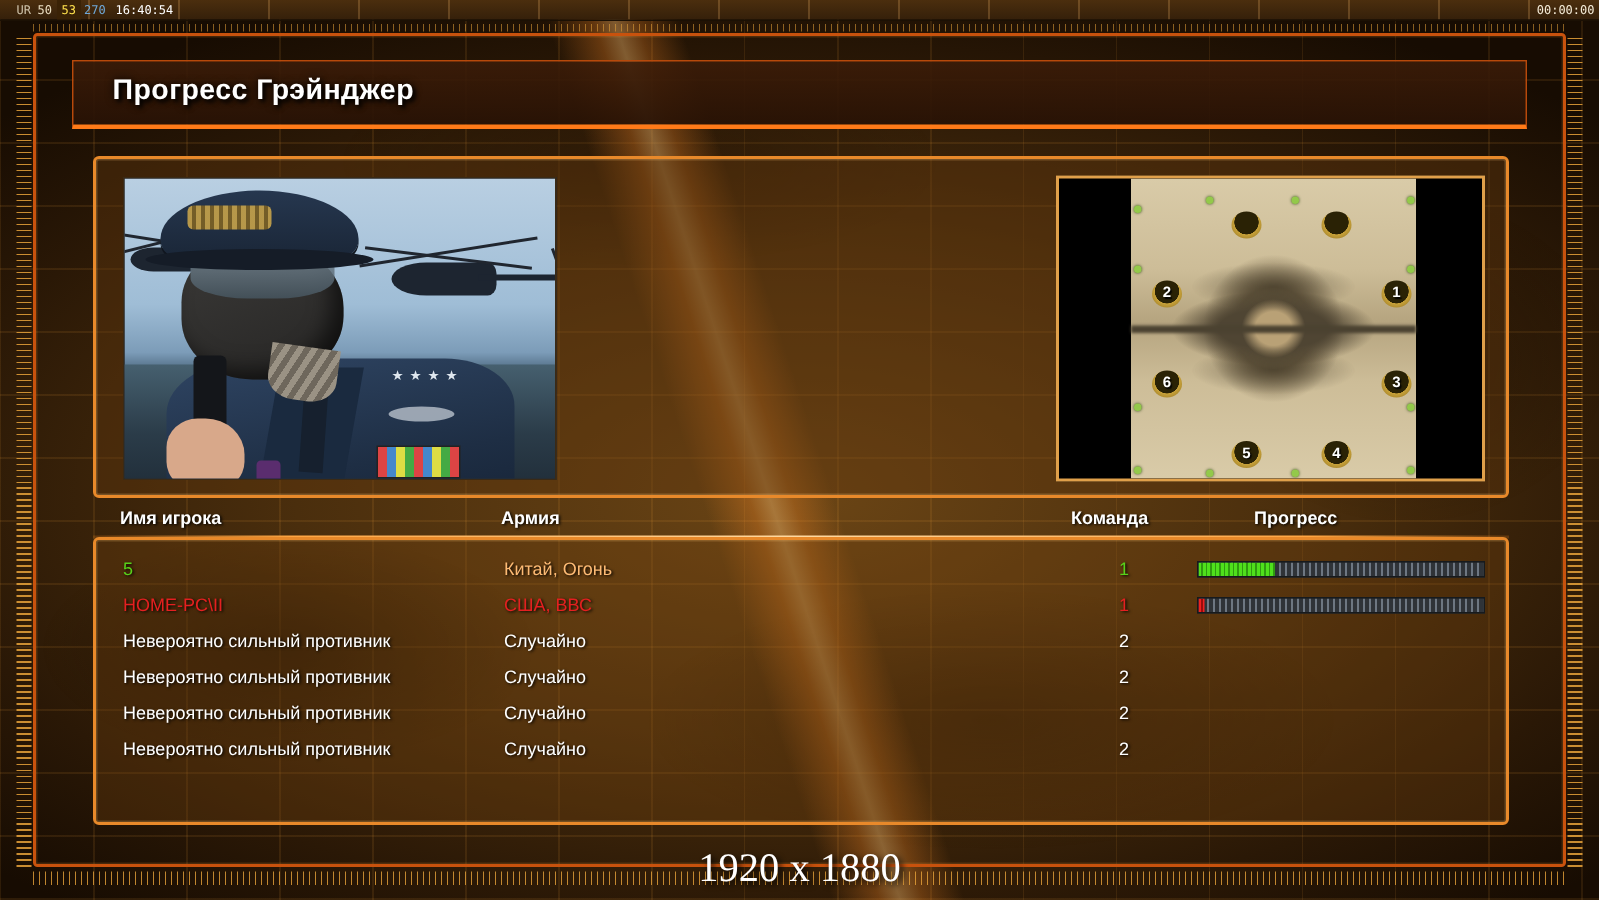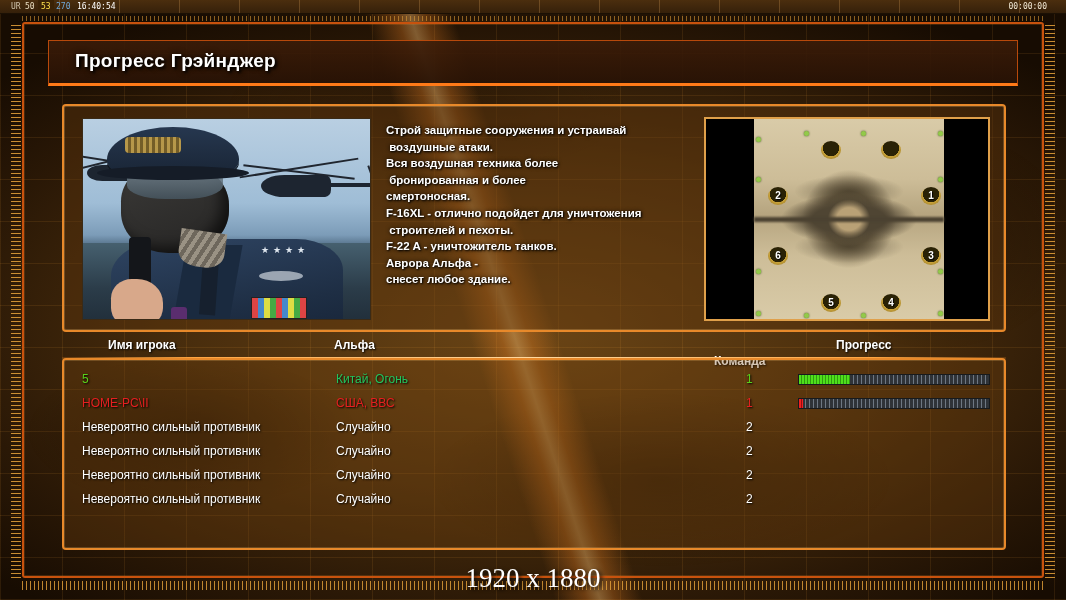--- a/index.html
+++ b/index.html
@@ -40,21 +40,21 @@
     overflow:hidden;
   }
   #topbar .cells { position:absolute; inset:0;
     background:repeating-linear-gradient(90deg, transparent 0 59px, rgba(255,190,110,.22) 59px 60px); }
   #topbar .seg { position:absolute; top:0; padding:0 3px; white-space:nowrap; }
   .tb-a{left:8px;color:#cfc3ab}
   .tb-b{left:22px;color:#e8dcc0}
   .tb-c{left:38px;color:#ffe14d;background:#3a2206}
   .tb-d{left:53px;color:#6fa8d8}
   .tb-e{left:74px;color:#ffffff}
-  .tb-r{right:16px;color:#f3ead6}
+  .tb-r{right:0;color:#f3ead6}
 
   
   #frame {
     position:absolute; left:22px; top:22px; width:1022px; height:556px;
     border:2px solid #c8520d;
     border-radius:3px;
     box-shadow:0 0 0 1px rgba(255,150,50,.18) inset;
     pointer-events:none;
   }
   #frame::before, #frame::after{
@@ -178,23 +178,23 @@
   }
   #headers {
     position:absolute; left:62px; top:338px; width:944px; height:20px;
     color:#ffffff; font-size:12px; font-weight:bold;
     text-shadow:1px 1px 2px #000;
   }
   #headers::after{
     content:""; position:absolute; left:0; right:0; bottom:-1px; height:2px;
     background:linear-gradient(90deg, rgba(255,140,30,.2), #ffa542 14%, #ffd9a0 50%, #ffa542 86%, rgba(255,140,30,.2));
   }
-  .col-name { position:absolute; left:18px;margin-left:28px; }
+  .col-name { position:absolute; left:18px; }
   .col-army { position:absolute; left:272px; }
-  .col-team { position:absolute; left:652px;margin-top:16px; }
+  .col-team { position:absolute; left:652px; }
   .col-prog { position:absolute; left:774px; }
 
   .prow { position:absolute; left:0; width:100%; height:24px; font-size:12px; }
   .prow .n { position:absolute; left:18px; top:4px; text-shadow:1px 1px 2px #000; }
   .prow .a { position:absolute; left:272px; top:4px; text-shadow:1px 1px 2px #000; }
   .prow .t { position:absolute; left:682px; top:4px; text-shadow:1px 1px 2px #000; }
   .prow .p { position:absolute; left:734px; top:6px; width:192px; height:11px; }
 
   .bar {
     width:100%; height:100%;
@@ -277,30 +277,20 @@
     <div class="pt-visor"></div>
     <div class="pt-hose"></div>
     <div class="pt-cap">
       <div class="gold"></div>
       <div class="brim"></div>
     </div>
     <div class="pt-radio"></div>
     <div class="pt-hand"></div>
   </div>
 
-  <div id="desc">Строй защитные сооружения и устраивай
- воздушные атаки.
-Вся воздушная техника более
- бронированная и более
-смертоносная.
-F-16XL - отлично подойдет для уничтожения
- строителей и пехоты.
-F-22 A - уничтожитель танков.
-Аврора Альфа -
-снесет любое здание.</div>
 
   <div id="minimap">
     <div id="mm-terrain"></div>
     <div id="mm-blur"></div>
     <div id="mm-river"></div>
   <div class="mm-dot" style="left: 50px; top: 18px;"></div>
       <div class="mm-dot" style="left: 98px; top: 12px;"></div>
       <div class="mm-dot" style="left: 155px; top: 12px;"></div>
       <div class="mm-dot" style="left: 232px; top: 12px;"></div>
       <div class="mm-dot" style="left: 50px; top: 58px;"></div>
@@ -317,29 +307,29 @@
       <div class="mm-start" style="left: 215px; top: 68px;">1</div>
       <div class="mm-start" style="left: 62px; top: 128px;">6</div>
       <div class="mm-start" style="left: 215px; top: 128px;">3</div>
       <div class="mm-start" style="left: 115px; top: 175px;">5</div>
       <div class="mm-start" style="left: 175px; top: 175px;">4</div>
     </div>
 </div>
 
 <div id="headers">
   <span class="col-name">Имя игрока</span>
-  <span class="col-army">Альфа</span>
+  <span class="col-army">Армия</span>
   <span class="col-team">Команда</span>
   <span class="col-prog">Прогресс</span>
 </div>
 
 <div id="listpanel">
     <div class="prow" style="top: 8px;">
       <span class="n" style="color: rgb(88, 209, 26);">5</span>
-      <span class="a" style="color: #22c55e;">Китай, Огонь</span>
+      <span class="a" style="color: #fdba74;">Китай, Огонь</span>
       <span class="t" style="color: rgb(88, 209, 26);">1</span>
       <span class="p">
         <div class="bar">
           <div class="fill" style="width: 27%;"></div>
         </div>
       </span>
     </div>
     <div class="prow" style="top: 32px;">
       <span class="n" style="color: rgb(228, 32, 32);">HOME-PC\II</span>
       <span class="a" style="color: rgb(228, 32, 32);">США, ВВС</span>

